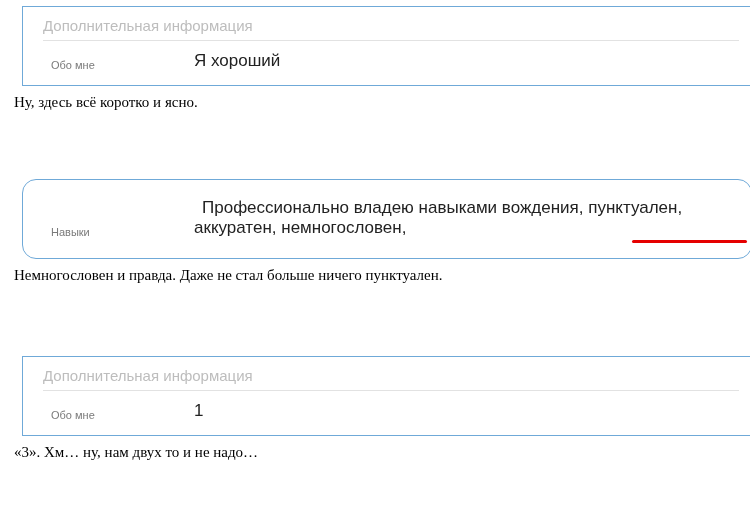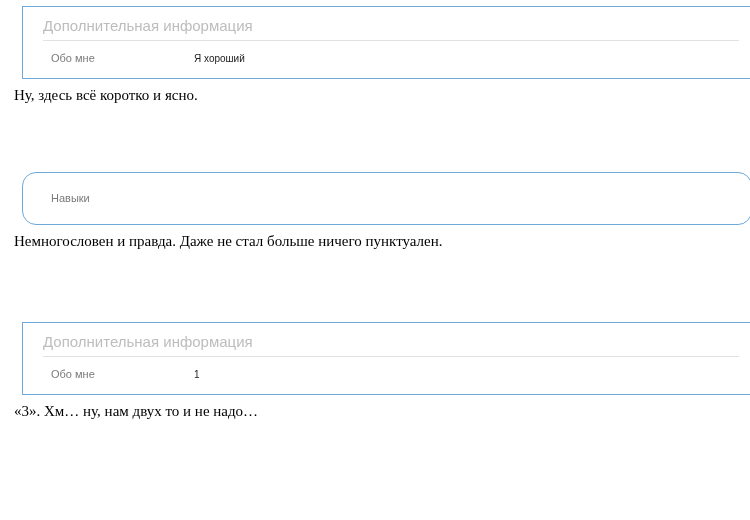--- a/index.html
+++ b/index.html
@@ -29,21 +29,21 @@
     align-items: flex-end;
   }
   .row-label {
     font-size: 11px;
     color: #7a7a7a;
     width: 135px;
     flex-shrink: 0;
     padding-top: 1px;
   }
   .row-value {
-    font-size: 10px;
+    font-size: 17px;
     color: #222;
   }
   .row-value.skills {
     position: relative;
     display: inline-block;
   }
   .underline-red {
     position: absolute;
     height: 3px;
     background: #e50000;
@@ -73,20 +73,24 @@
     <div class="row-value">Я хороший</div>
   </div>
 </div>
 <p class="commentary">Ну, здесь всё коротко и ясно.</p>
 
 <div class="gap-large"></div>
 
 <div class="card" style="padding-top:18px; padding-bottom:20px;border-radius:14px;">
   <div class="row">
     <div class="row-label">Навыки</div>
+    <div class="row-value skills">
+      <span>Профессионально владею навыками вождения, пунктуален, аккуратен, немногословен,</span>
+      <span class="underline-red" style="left:430px; width:115px;"></span>
+    </div>
   </div>
 </div>
 <p class="commentary">Немногословен и правда. Даже не стал больше ничего пунктуален.</p>
 
 <div class="gap-large2"></div>
 
 <div class="card">
   <div class="card-header">Дополнительная информация</div>
   <div class="row">
     <div class="row-label">Обо мне</div>

